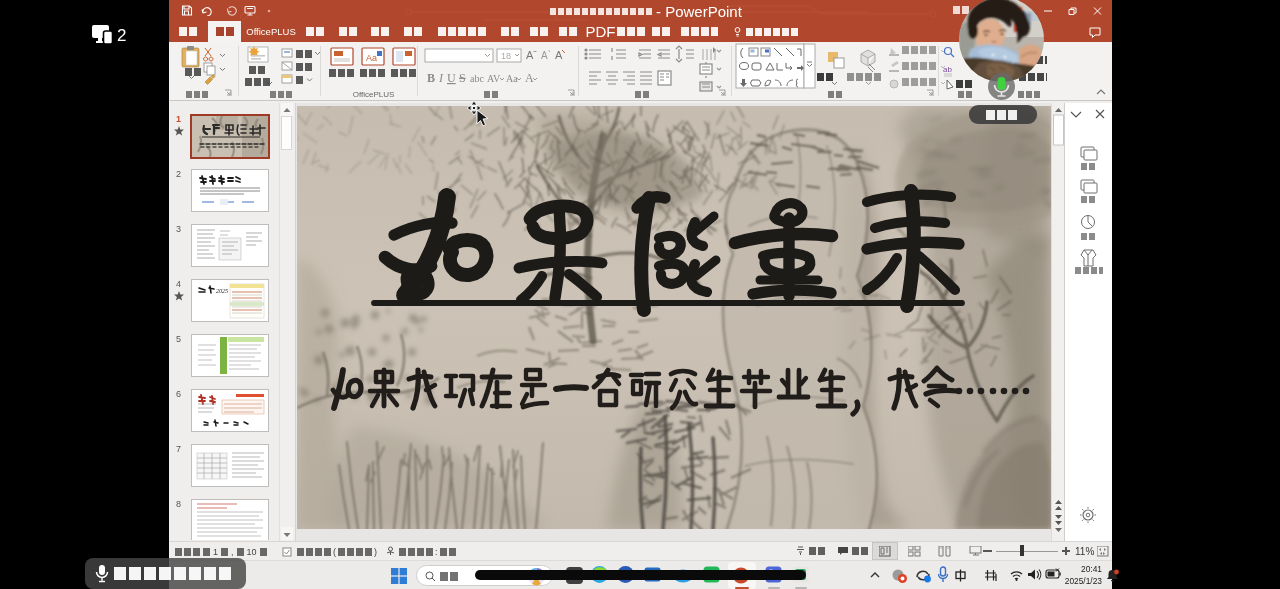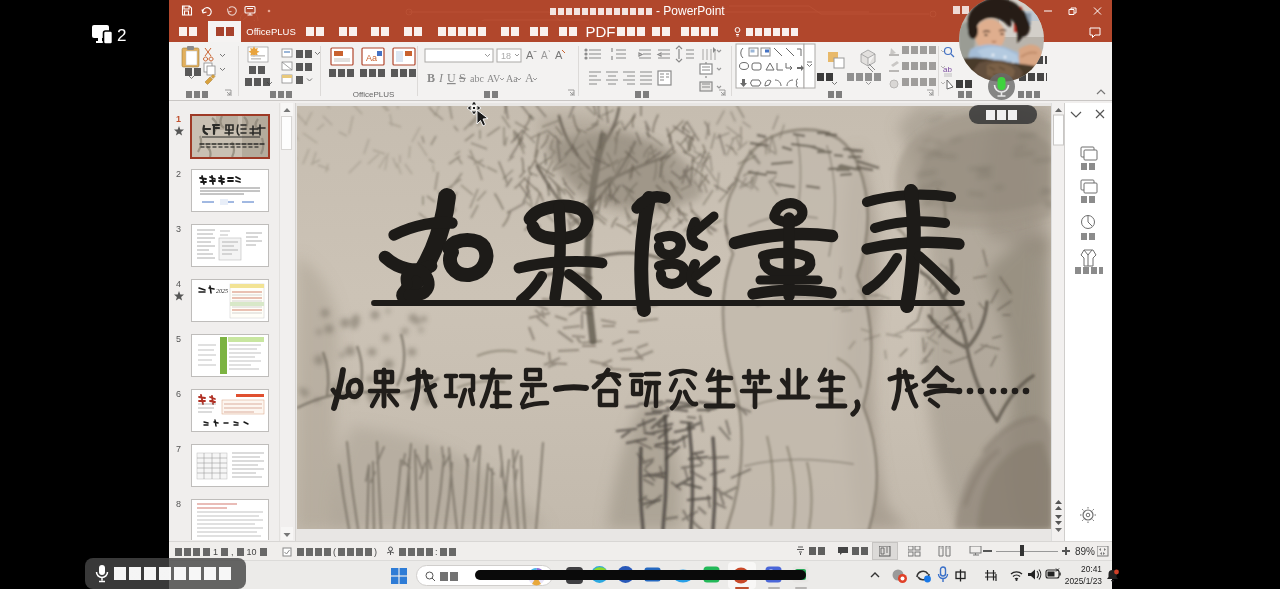--- a/index.html
+++ b/index.html
@@ -59,21 +59,21 @@
           <path d="M47 7 a4.2 4.2 0 1 0 1-4 M47 7 l-.5-3.5 M47 7 l3.5-.5" opacity=".75"></path>
           <g opacity=".95">
               <rect x="64" y="1.5" width="10" height="6.5" rx="1"></rect>
               <path d="M66 3.5 h6 M69 8 v2 m-2.5 0 h5"></path>
             </g>
           <circle cx="88" cy="6" r="1.3" fill="#E8A794" stroke="none"></circle>
         </g>
       </svg>
       <div class="abs" style="left:381px;top:6px;height:10px;display:flex;align-items:center;gap:3px">
         <span class="zh z7 wz" style="width:103px;--tc:rgba(255,255,255,.85)"></span>
-        <span style="font-size:12px;color:#fff;"> - PowerPoint</span>
+        <span style="font-size:15px;color:#fff;"> - PowerPoint</span>
       </div>
       <span class="zh z8 wz abs" style="left:784px;top:6px;width:16px;--tc:rgba(255,255,255,.8)"></span>
       <svg class="abs" style="left:874px;top:7px" width="60" height="8" viewBox="0 0 60 8">
         <g stroke="#fff" stroke-width="1" fill="none">
           <path d="M1 4 h8"></path>
           <path d="M26 2.5 h5 v5 h-5 z" fill="none"></path>
             <path d="M28 2.5 v-1.5 h5 v5 h-1.8" fill="none"></path>
           <path d="M51 0.5 l7 7 m0 -7 l-7 7"></path>
         </g>
       </svg>
@@ -821,21 +821,21 @@
           <g fill="none" stroke="#777">
             <rect x="1" y="0" width="11" height="7"></rect>
             <path d="M4 9 h6 M6.5 7 v2"></path>
           </g>
         </svg>
       <div class="abs" style="left:814px;top:8px;width:9px;height:1.5px;background:#555"></div>
       <div class="abs" style="left:827px;top:8.5px;width:62px;height:1px;background:#999"></div>
       <div class="abs" style="left:851px;top:3px;width:4px;height:11px;background:#333"></div>
       <div class="abs" style="left:893px;top:8px;width:8px;height:1.5px;background:#555"></div>
       <div class="abs" style="left:893px;top:4.5px;width:1.5px;height:8px;background:#555;margin-left:3.2px"></div>
-      <span class="abs" style="left:906px;top:4px;font-size:10px;color:#333">89%</span>
+      <span class="abs" style="left:906px;top:4px;font-size:10px;color:#333">11%</span>
       <svg class="abs" style="left:928px;top:4px" width="12" height="11">
           <rect x="0" y="0" width="11" height="10" fill="none" stroke="#777"></rect>
           <path d="M2 3.5 l2 -1.5 v3z M9 3.5 l-2 -1.5 v3 M3 7.5 l2 -1.5 v3 M8 7.5 l-2 -1.5 v3z" fill="#777"></path>
         </svg>
     </div>
     <div id="taskbar">
       <svg class="abs" style="left:222px;top:7px" width="16" height="16" viewBox="0 0 16 16">
         <rect x="0" y="0" width="7.4" height="7.4" fill="#2E7CD6"></rect>
           <rect x="8.6" y="0" width="7.4" height="7.4" fill="#2E7CD6"></rect>
         <rect x="0" y="8.6" width="7.4" height="7.4" fill="#2E7CD6"></rect>

